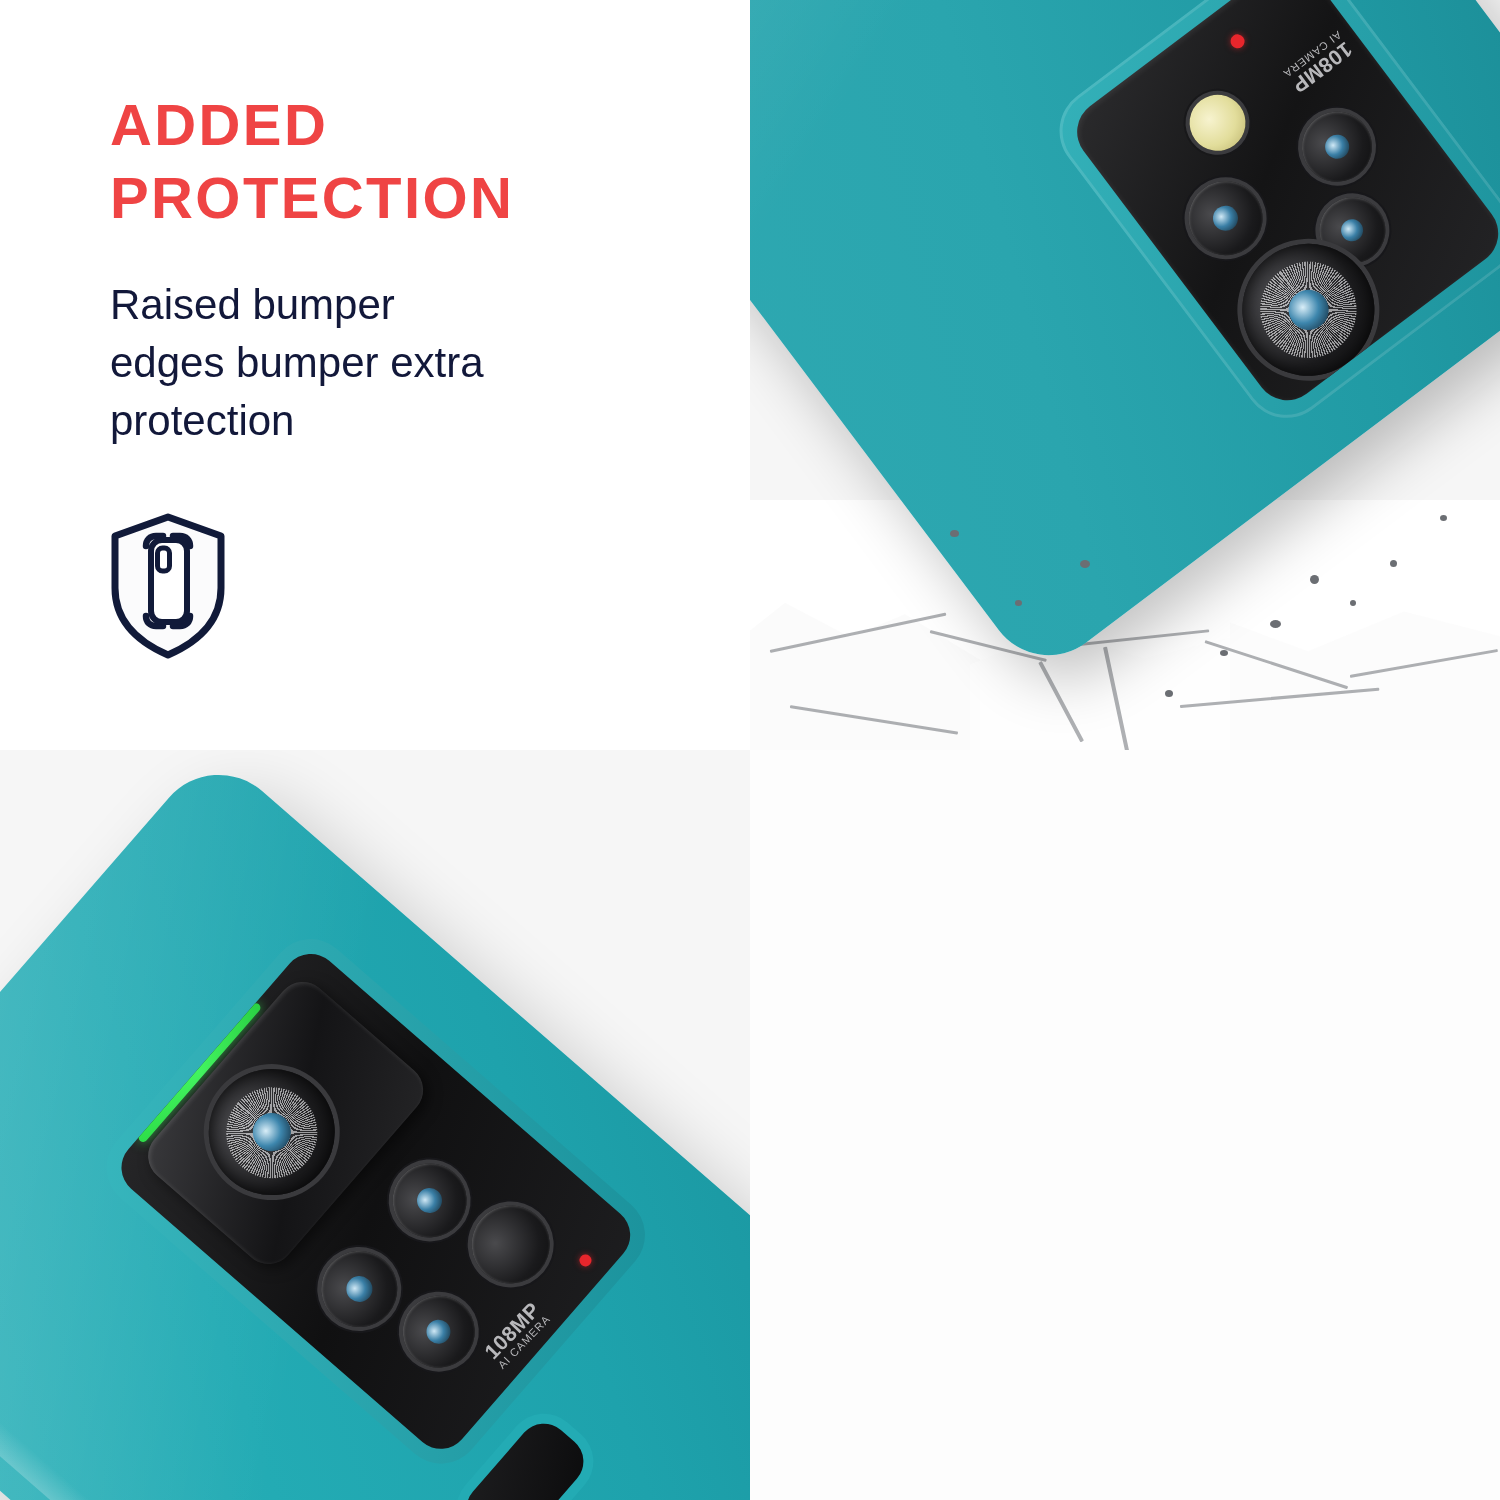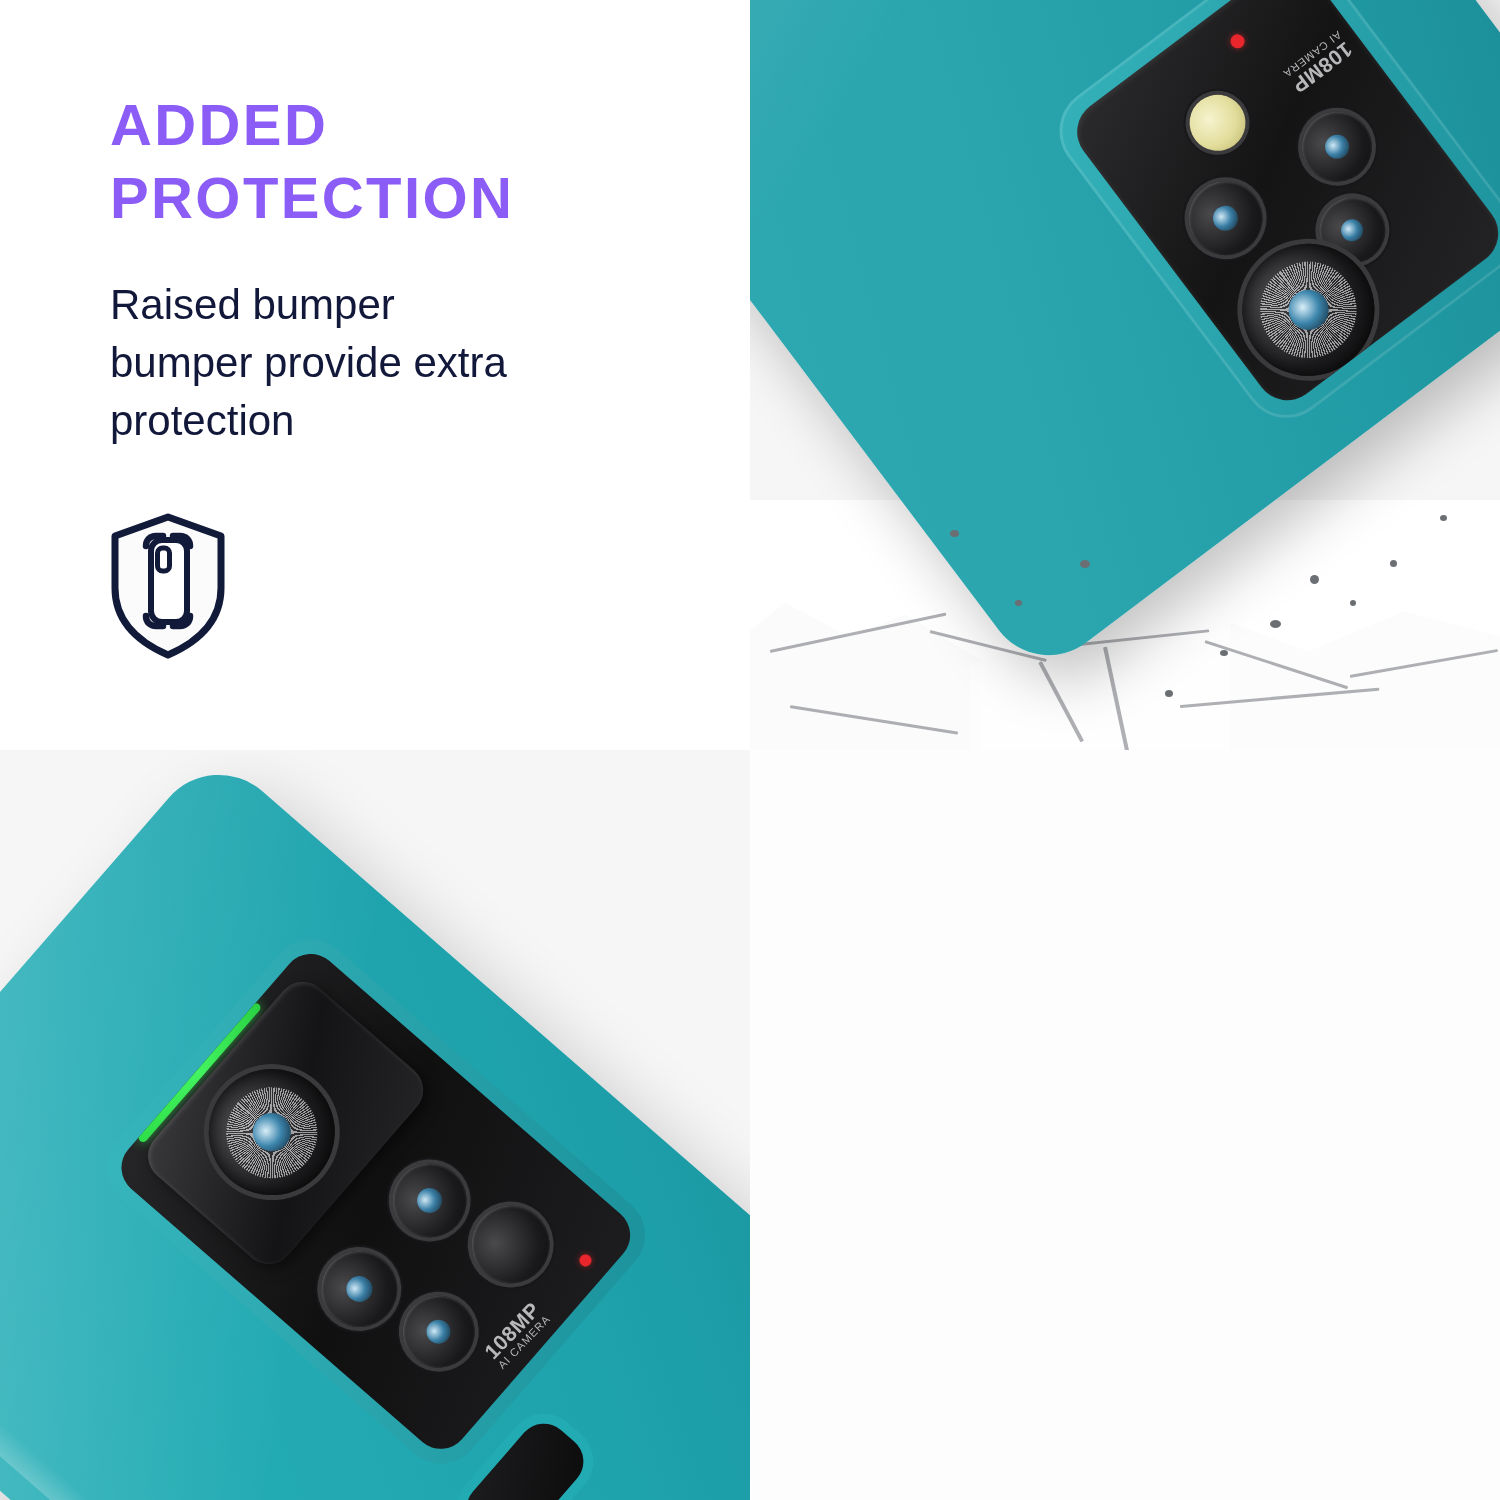--- a/index.html
+++ b/index.html
@@ -15,21 +15,21 @@
   .q-tl{left:0;top:0;background:#ffffff;}
   .q-tr{left:750px;top:0;background:#f6f6f6;}
   .q-bl{left:0;top:750px;background:#f6f6f6;}
   .q-br{left:750px;top:750px;background:#fdfdfd;}
 
   
   .txtblock{position:absolute;}
   .tb-tl{left:110px;top:88px;width:580px;}
 
   .headline{
-    color:#8b5cf6;
+    color:#ef4444;
     font-weight:700;
     font-size:58px;
     line-height:1.26;
     letter-spacing:2.4px;
     margin:0;
     text-transform:uppercase;
     white-space:pre-line;
   }
   .subcopy{
     color:#12183A;
@@ -175,21 +175,21 @@
 </head>
 <body>
 
 <div class="board">
 
   <div class="quad q-tl">
     <div class="txtblock tb-tl">
       <h1 class="headline">ADDED
 PROTECTION</h1>
       <p class="subcopy">Raised bumper
-bumper provide extra
+edges bumper extra
 protection</p>
     </div>
 
     <div class="icon-wrap icon-tl">
       <svg width="120" height="148" viewBox="0 0 120 148" fill="none">
         <path d="M60 5 L113 24 V76 C113 110 90 130 60 143 C30 130 7 110 7 76 V24 Z" stroke="#111A39" stroke-width="7" fill="#fbfbfc" stroke-linejoin="round"></path>
         <path d="M38 34 C38 28 42 24 48 24 L55 24" stroke="#111A39" stroke-width="6.5" stroke-linecap="round" fill="none"></path>
         <path d="M82 34 C82 28 78 24 72 24 L65 24" stroke="#111A39" stroke-width="6.5" stroke-linecap="round" fill="none"></path>
         <path d="M38 104 C38 110 42 114 48 114 L55 114" stroke="#111A39" stroke-width="6.5" stroke-linecap="round" fill="none"></path>
         <path d="M82 104 C82 110 78 114 72 114 L65 114" stroke="#111A39" stroke-width="6.5" stroke-linecap="round" fill="none"></path>

